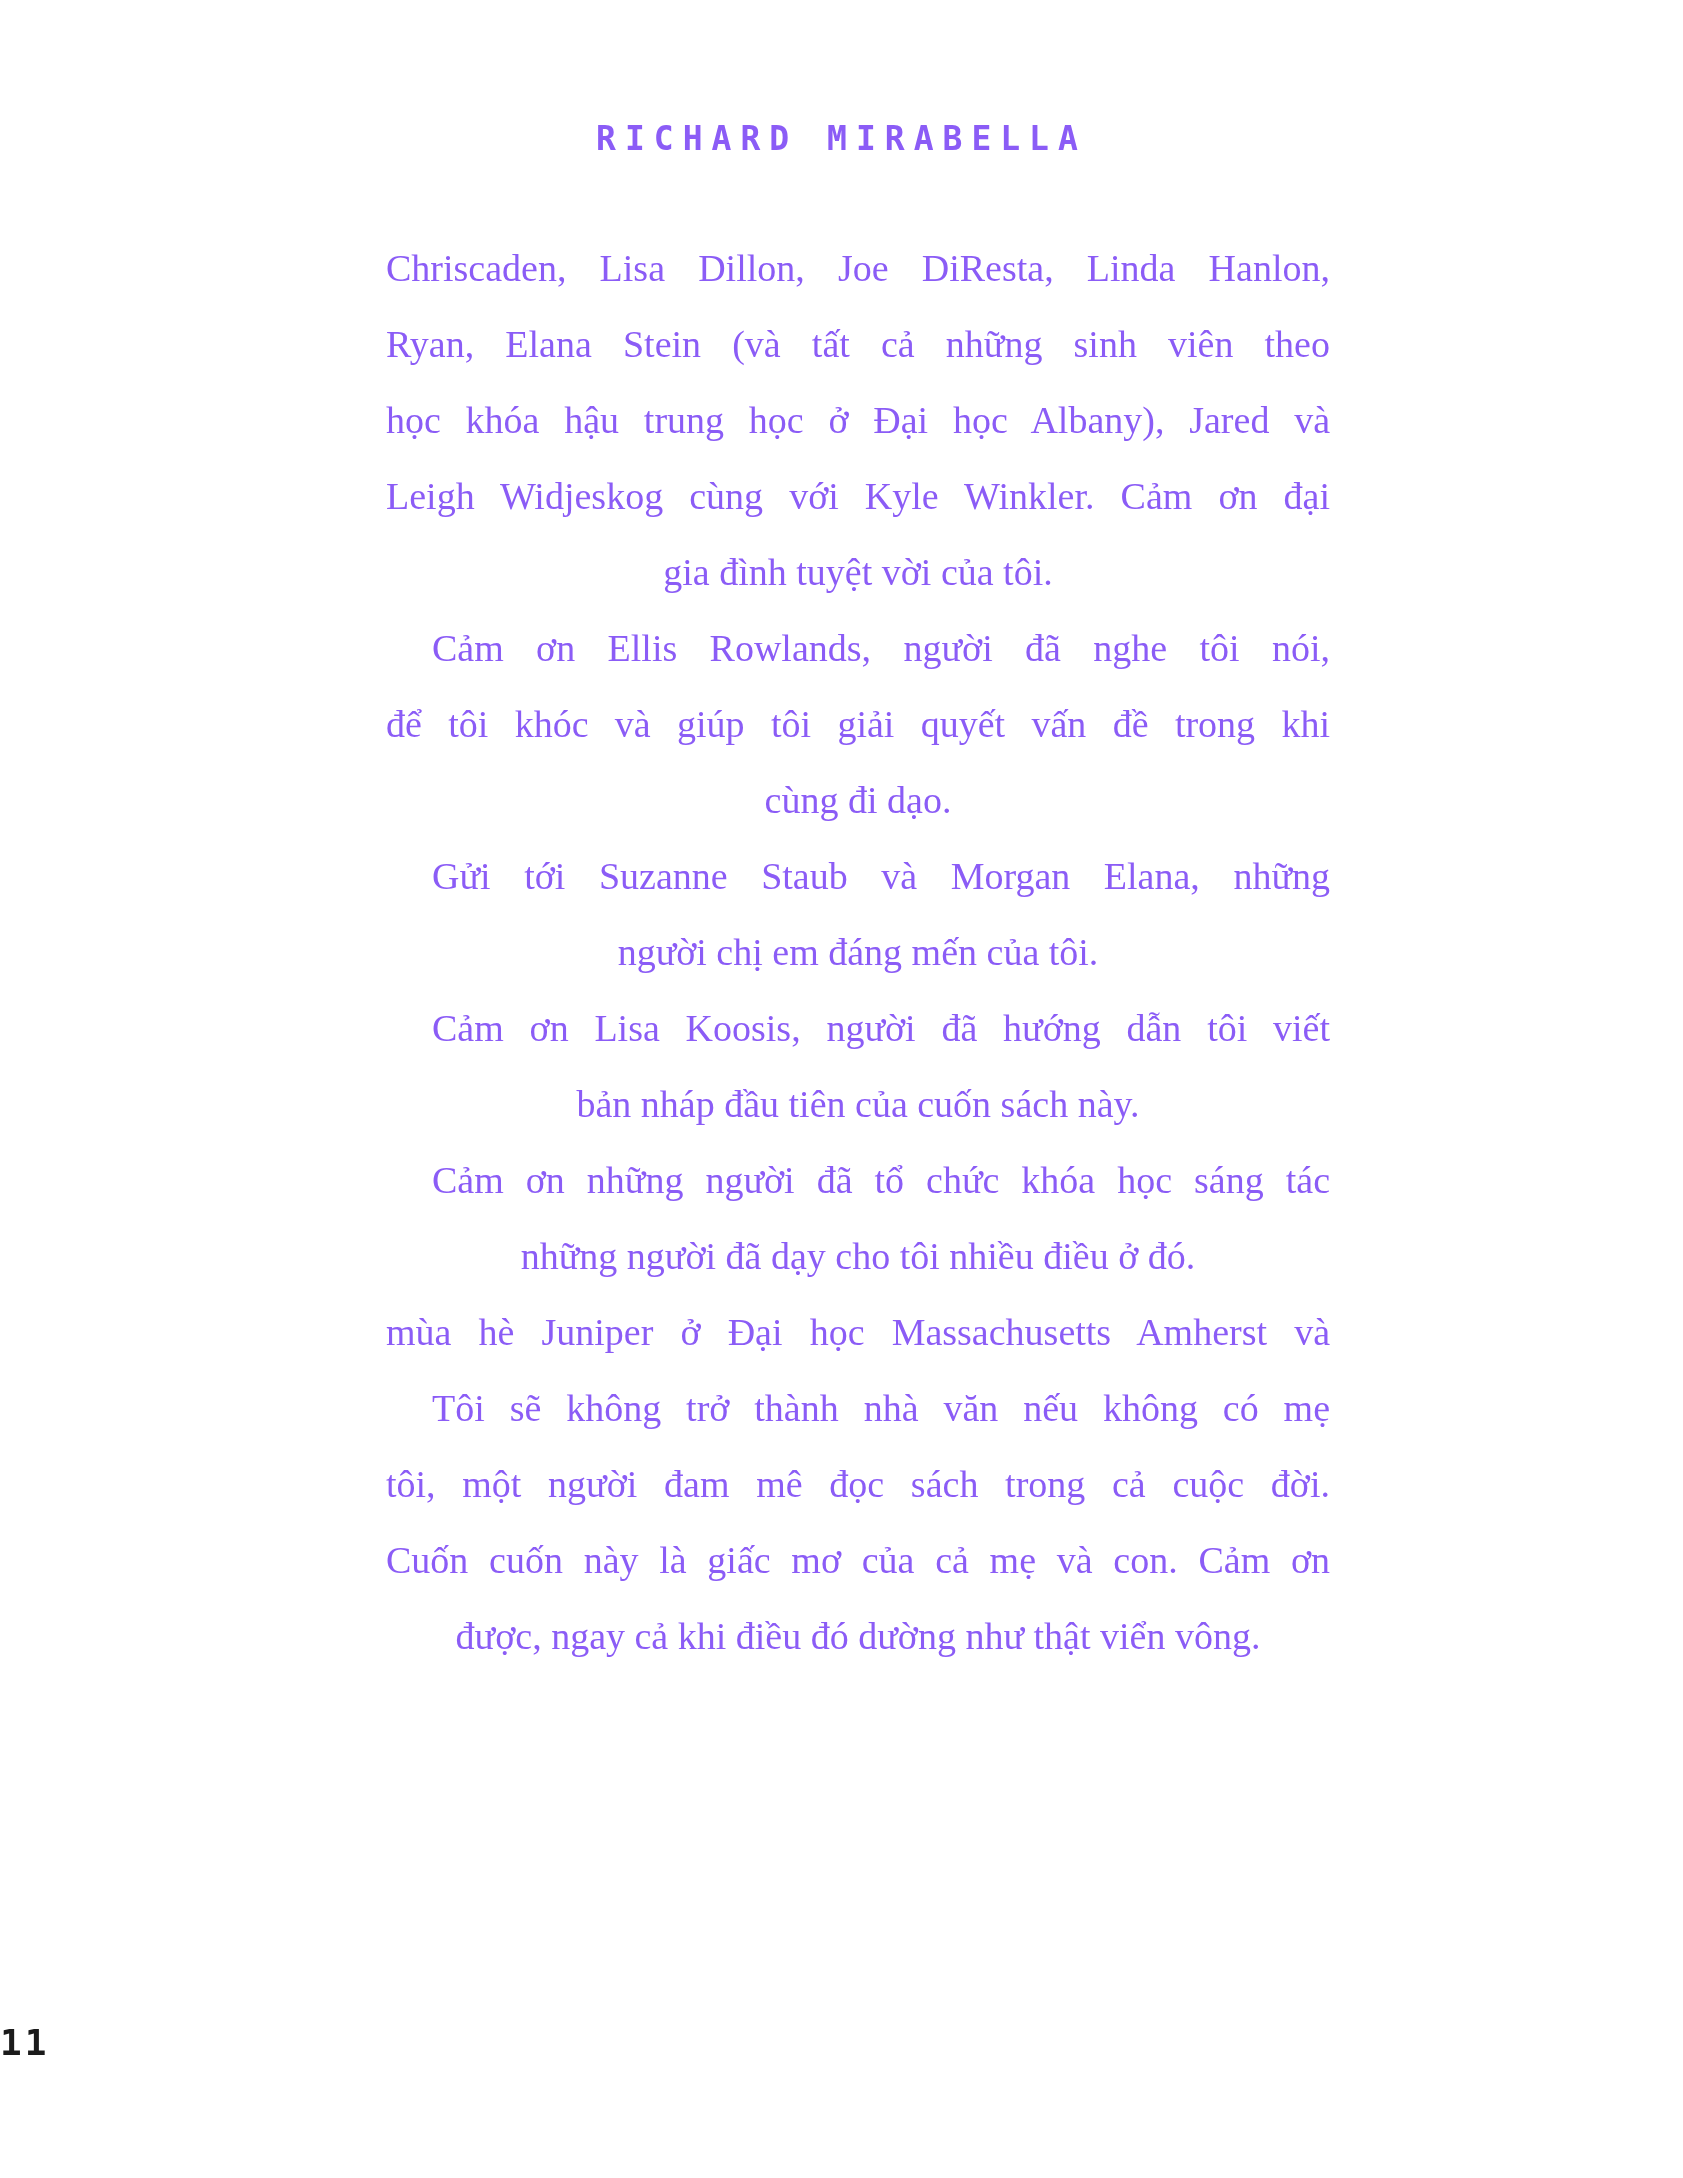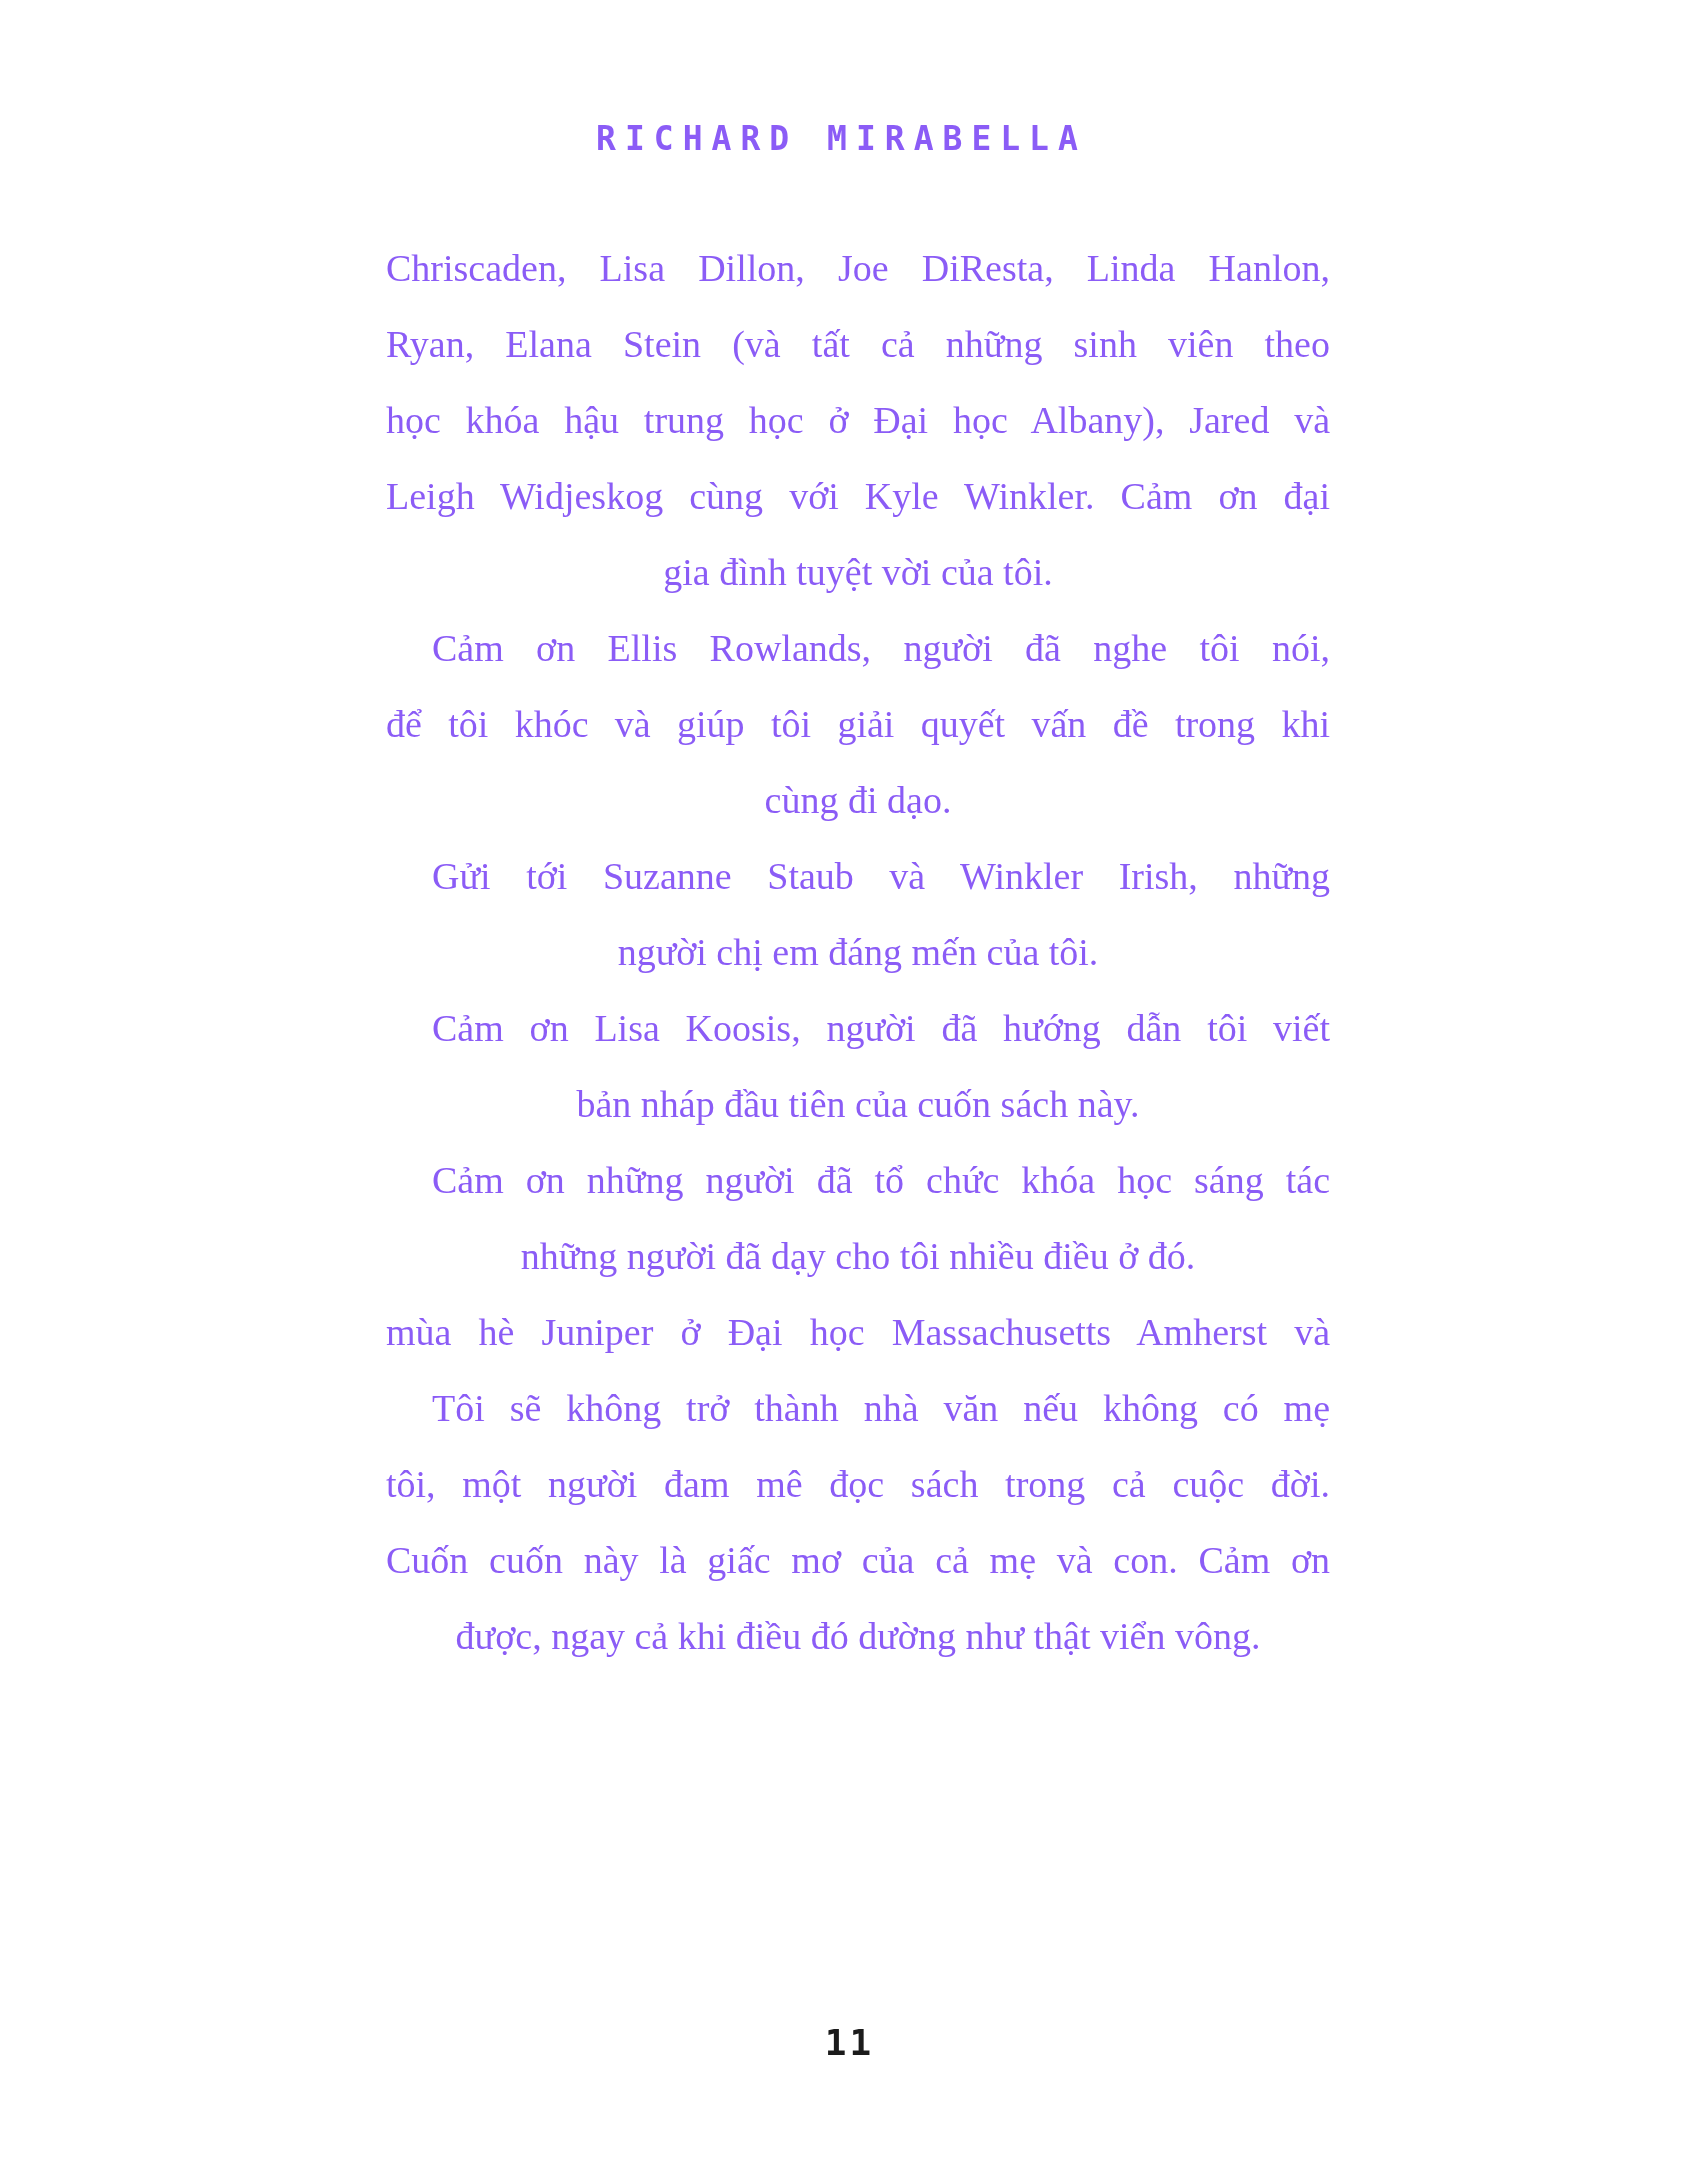--- a/index.html
+++ b/index.html
@@ -52,27 +52,26 @@
     text-justify: inter-word;
   }
   .line.indent {
     padding-left: 46px;
   }
   .page-number {
     position: absolute;
     top: 2022px;
     left: 0;
     right: 0;
-    text-align: center;
+    text-align: left;
     font-family: "DejaVu Sans Mono", "Liberation Mono", monospace;
     font-weight: 700;
     font-size: 36px;
     letter-spacing: 3px;
     color: #1b1b1b;
-    padding-left: 16px;
   }
 </style>
 </head>
 <body>
 
 <div class="page">
   <div class="running-head">RICHARD MIRABELLA</div>
 
   <div class="body-text">
       <div class="paragraph">
@@ -81,21 +80,21 @@
         <div class="line just">học khóa hậu trung học ở Đại học Albany), Jared và</div>
         <div class="line just">Leigh Widjeskog cùng với Kyle Winkler. Cảm ơn đại</div>
         <div class="line">gia đình tuyệt vời của tôi.</div>
       </div>
       <div class="paragraph">
         <div class="line just indent">Cảm ơn Ellis Rowlands, người đã nghe tôi nói,</div>
         <div class="line just">để tôi khóc và giúp tôi giải quyết vấn đề trong khi</div>
         <div class="line">cùng đi dạo.</div>
       </div>
       <div class="paragraph">
-        <div class="line just indent">Gửi tới Suzanne Staub và Winkler Irish, những</div>
+        <div class="line just indent">Gửi tới Suzanne Staub và Morgan Elana, những</div>
         <div class="line">người chị em đáng mến của tôi.</div>
       </div>
       <div class="paragraph">
         <div class="line just indent">Cảm ơn Lisa Koosis, người đã hướng dẫn tôi viết</div>
         <div class="line">bản nháp đầu tiên của cuốn sách này.</div>
       </div>
       <div class="paragraph">
         <div class="line just indent">Cảm ơn những người đã tổ chức khóa học sáng tác</div>
         <div class="line">những người đã dạy cho tôi nhiều điều ở đó.</div>
         <div class="line just">mùa hè Juniper ở Đại học Massachusetts Amherst và</div>

